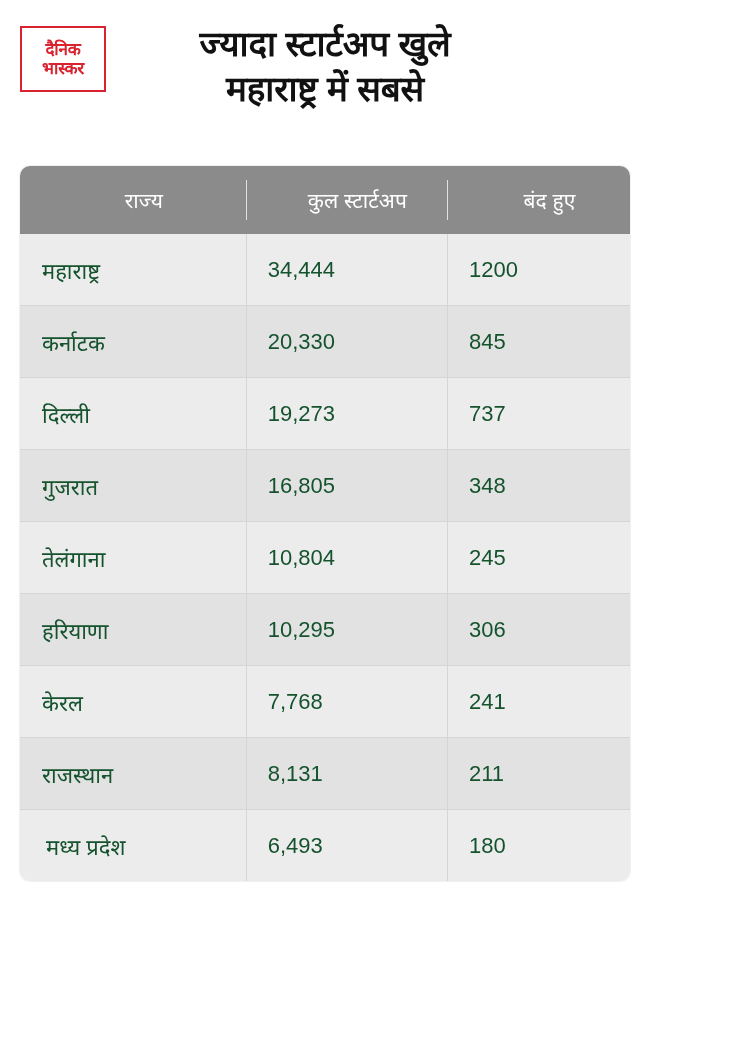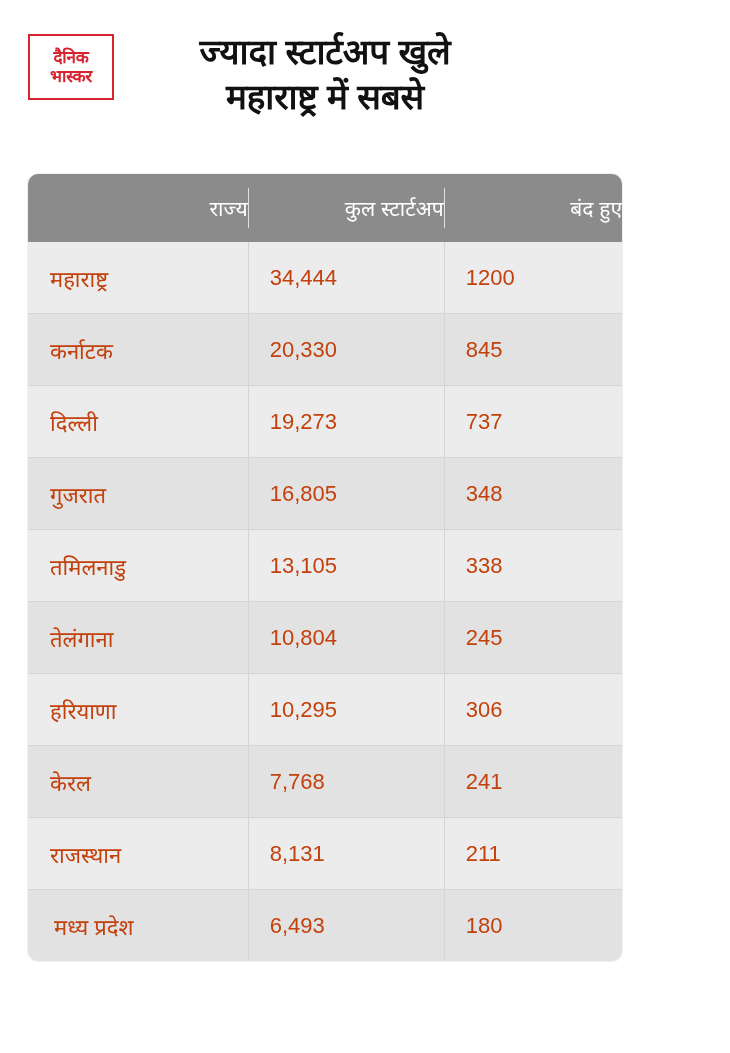--- a/index.html
+++ b/index.html
@@ -12,21 +12,21 @@
     height: 1053px;
     font-family: "Liberation Sans", sans-serif;
     color: #1a1a1a;
     overflow: hidden;
   }
   .page {
     position: relative;
     width: 650px;
     height: 1053px;
     box-sizing: border-box;
-    padding: 12px;
+    padding: 4px;
   }
 
   
   .header {
     position: relative;
     height: 150px;
     display: flex;
     align-items: flex-start;
     justify-content: center;
     padding-top: 18px;
@@ -81,21 +81,21 @@
   }
   col.c0 { width: 37%; }
   col.c1 { width: 33%; }
   col.c2 { width: 30%; }
 
   thead th {
     background: #8b8b8b;
     color: #ffffff;
     font-size: 21px;
     font-weight: normal;
-    text-align: right;
+    text-align: center;
     padding: 16px 0 17px 22px;
     height: 68px;
     box-sizing: border-box;
     vertical-align: middle;
     position: relative;
   }
   thead th.sep::before {
     content: "";
     position: absolute;
     left: 0;
@@ -104,21 +104,21 @@
     width: 1px;
     background: rgba(255,255,255,0.75);
   }
 
   tbody td {
     font-size: 22px;
     padding: 0 0 0 22px;
     height: 71px;
     vertical-align: middle;
     border-bottom: 1px solid #d5d5d5;
-    color: #c2410c;
+    color: #14532d;
     position: relative;
   }
   tbody td.sep::before {
     content: "";
     position: absolute;
     left: 0;
     top: 0;
     bottom: 0;
     width: 1px;
     background: #d5d5d5;
@@ -173,25 +173,20 @@
           <td>दिल्ली</td>
           <td class="sep">19,273</td>
           <td class="sep">737</td>
         </tr>
         <tr>
           <td>गुजरात</td>
           <td class="sep">16,805</td>
           <td class="sep">348</td>
         </tr>
         <tr>
-          <td>तमिलनाडु</td>
-          <td class="sep">13,105</td>
-          <td class="sep">338</td>
-        </tr>
-        <tr>
           <td>तेलंगाना</td>
           <td class="sep">10,804</td>
           <td class="sep">245</td>
         </tr>
         <tr>
           <td>हरियाणा</td>
           <td class="sep">10,295</td>
           <td class="sep">306</td>
         </tr>
         <tr>

